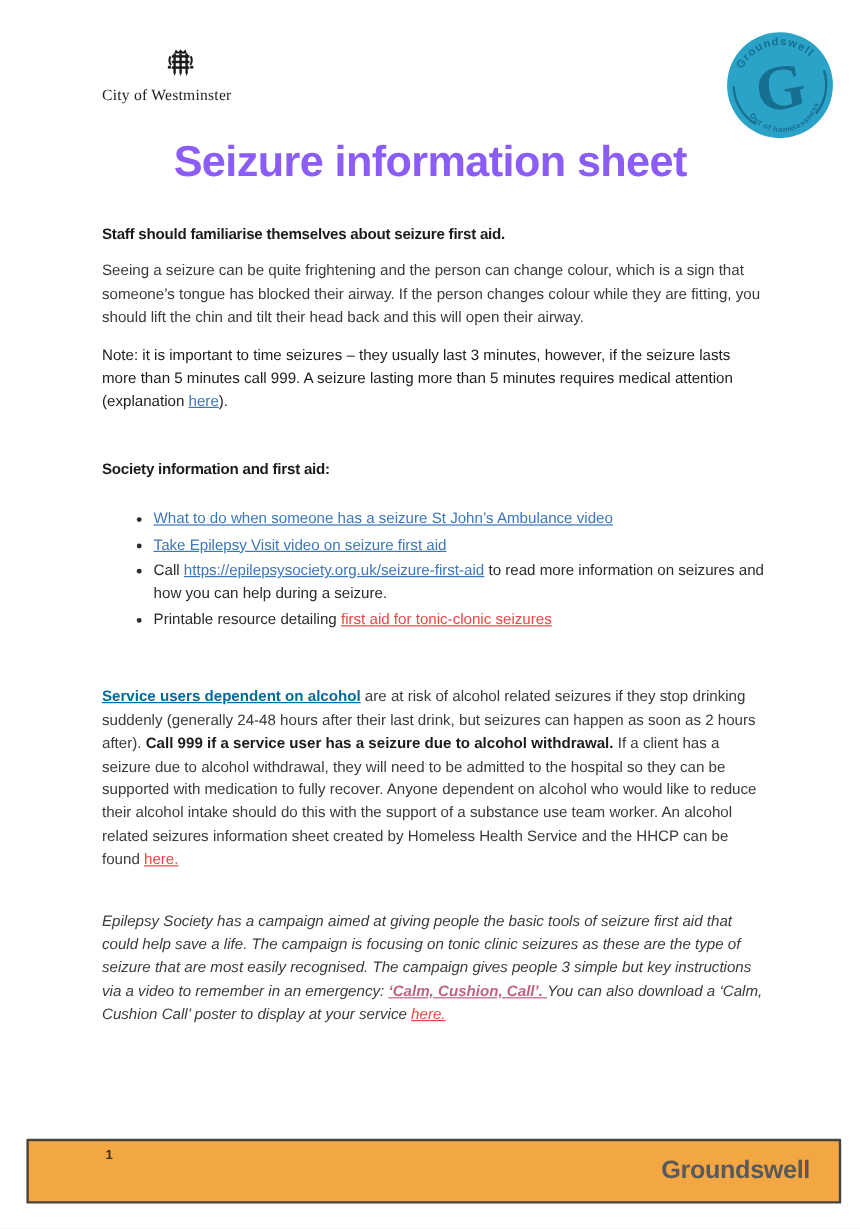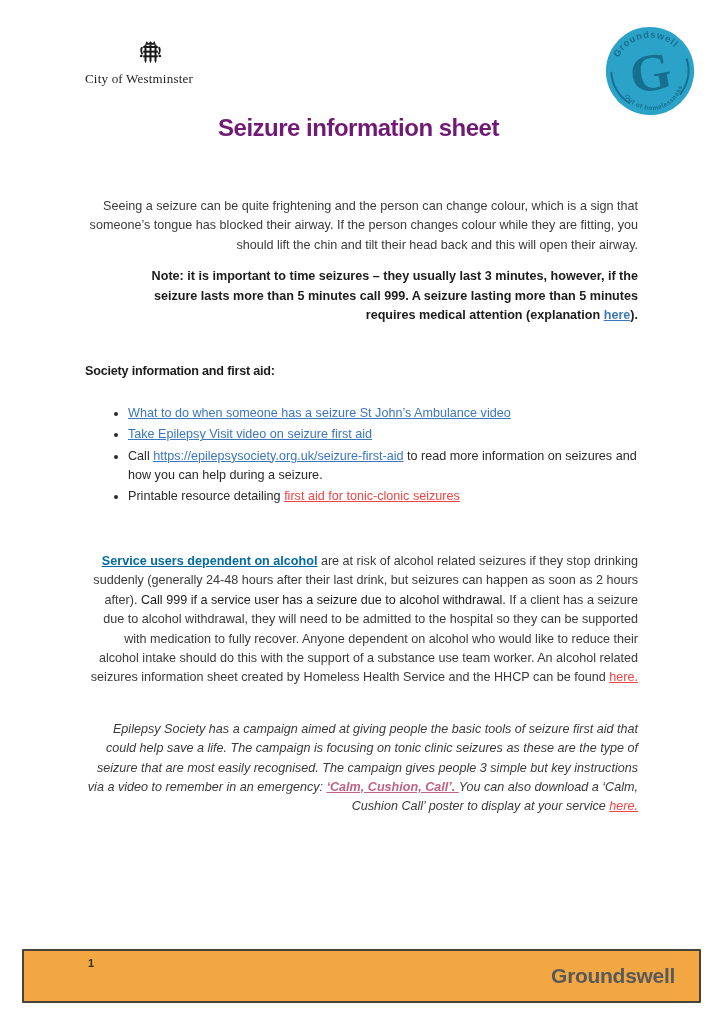--- a/index.html
+++ b/index.html
@@ -44,67 +44,66 @@
     height: 98px;
   }
 
   
   .doc-title {
     position: absolute;
     top: 114px;
     left: 0;
     width: 100%;
     text-align: center;
-    font-size: 24px;
+    font-size: 36px;
     font-weight: 700;
     letter-spacing: -0.5px;
-    color: #701a75;
+    color: #8b5cf6;
   }
 
   
   .content {
     position: absolute;
     left: 85px;
     top: 186px;
     width: 553px;
     font-size: 12.6px;
     line-height: 19.4px;
   }
   .b-head {
     font-weight: 700;
     color: #1c1c1c;
     letter-spacing: -0.2px;
   }
-  .para { margin-top: 11px; text-align: right; }
+  .para { margin-top: 11px; }
   .para-note {
     margin-top: 12px;
-    font-weight: 700;
+    font-weight: 400;
     color: #1c1c1c;
-    margin-left: 32px;
   }
   .list-heading { margin-top: 37px; }
   ul.links {
     margin-top: 22px;
     padding-left: 43px;
     list-style: disc;
     color: #2a2a2a;
   }
   ul.links li { margin-bottom: 2px; }
   .gap-lg { margin-top: 45px; }
   .gap-md { margin-top: 32px; font-style: italic; }
 
   .lnk-blue { color: #3c76bc; text-decoration: underline; cursor: pointer; }
   .lnk-pink { color: #ef4444; text-decoration: underline; cursor: pointer; }
   .lnk-pink-bold { color: #be6286; text-decoration: underline; font-weight: 700; cursor: pointer; }
   .bold-underline {
     font-weight: 700;
     color: #0369a1;
     text-decoration: underline;
   }
-  .bold-inline { font-weight: 400; color: #1c1c1c; }
+  .bold-inline { font-weight: 700; color: #1c1c1c; }
 
   
   .footer-band {
     position: absolute;
     left: 22px;
     right: 16px;
     top: 949px;
     height: 54px;
     background: #f2a742;
     border: 2px solid #48433a;
@@ -176,20 +175,21 @@
       <text font-family="Liberation Sans, sans-serif" font-weight="bold" font-size="6.5" fill="#176f90" letter-spacing="0.5">
         <textPath href="#arcBottom" startOffset="50%" text-anchor="middle">Out of homelessness</textPath>
       </text>
     </g>
   </svg>
 
   <h1 class="doc-title">Seizure information sheet</h1>
 
   <div class="content">
 
+    <p class="b-head">Staff should familiarise themselves about seizure first aid.</p>
 
     <p class="para"><span>Seeing a seizure can be quite frightening and the person can change colour, which is a sign that someone’s tongue has blocked their airway. If the person changes colour while they are fitting, you should lift the chin and tilt their head back and this will open their airway.</span></p>
 
     <p class="para para-note"><span>Note: it is important to time seizures – they usually last 3 minutes, however, if the seizure lasts more than 5 minutes call 999. A seizure lasting more than 5 minutes requires medical attention (explanation </span><a class="lnk-blue">here</a><span>).</span></p>
 
     <p class="b-head list-heading">Society information and first aid:</p>
 
     <ul class="links">
       <li><a class="lnk-blue">What to do when someone has a seizure St John’s Ambulance video</a></li>
       <li><a class="lnk-blue">Take Epilepsy Visit video on seizure first aid</a></li>

